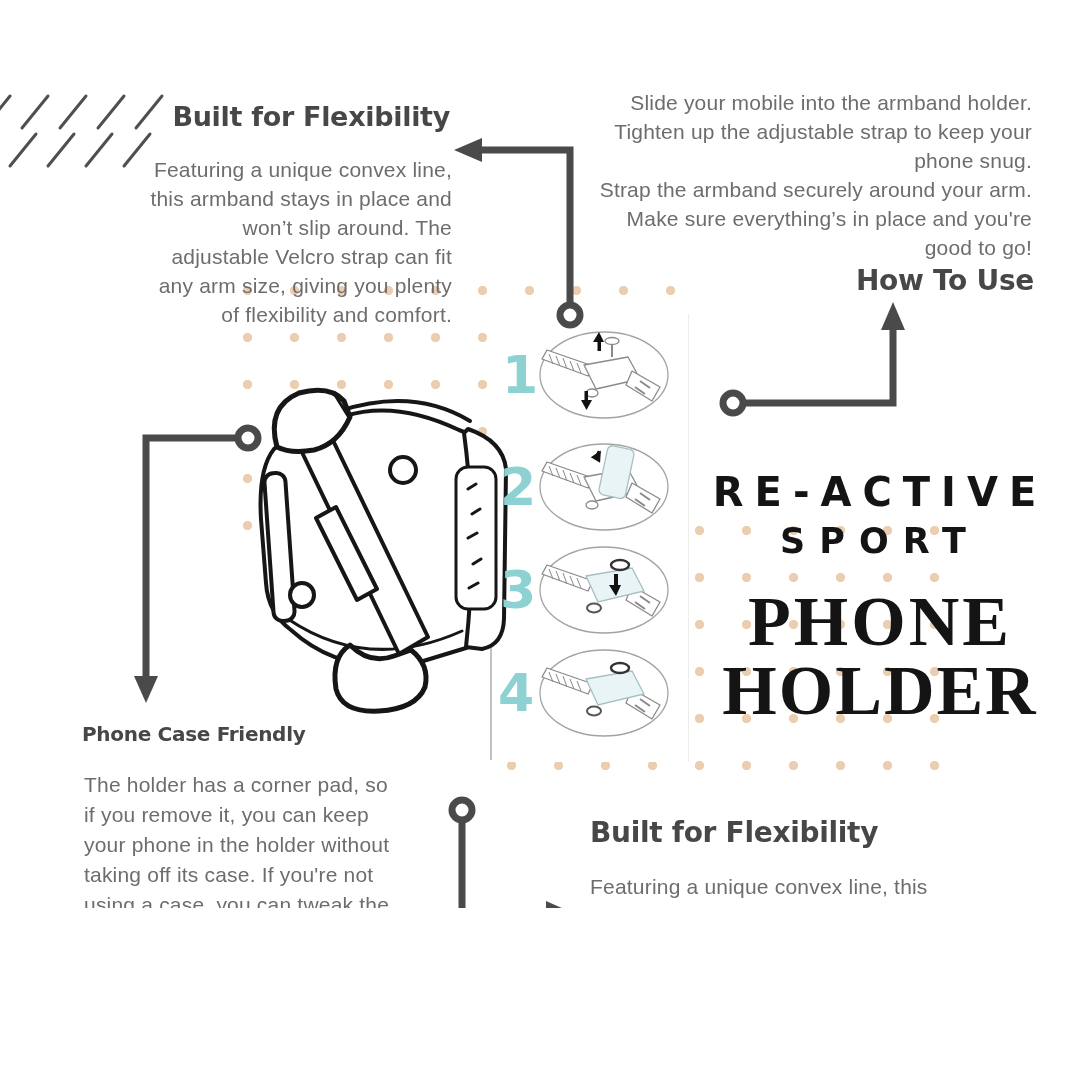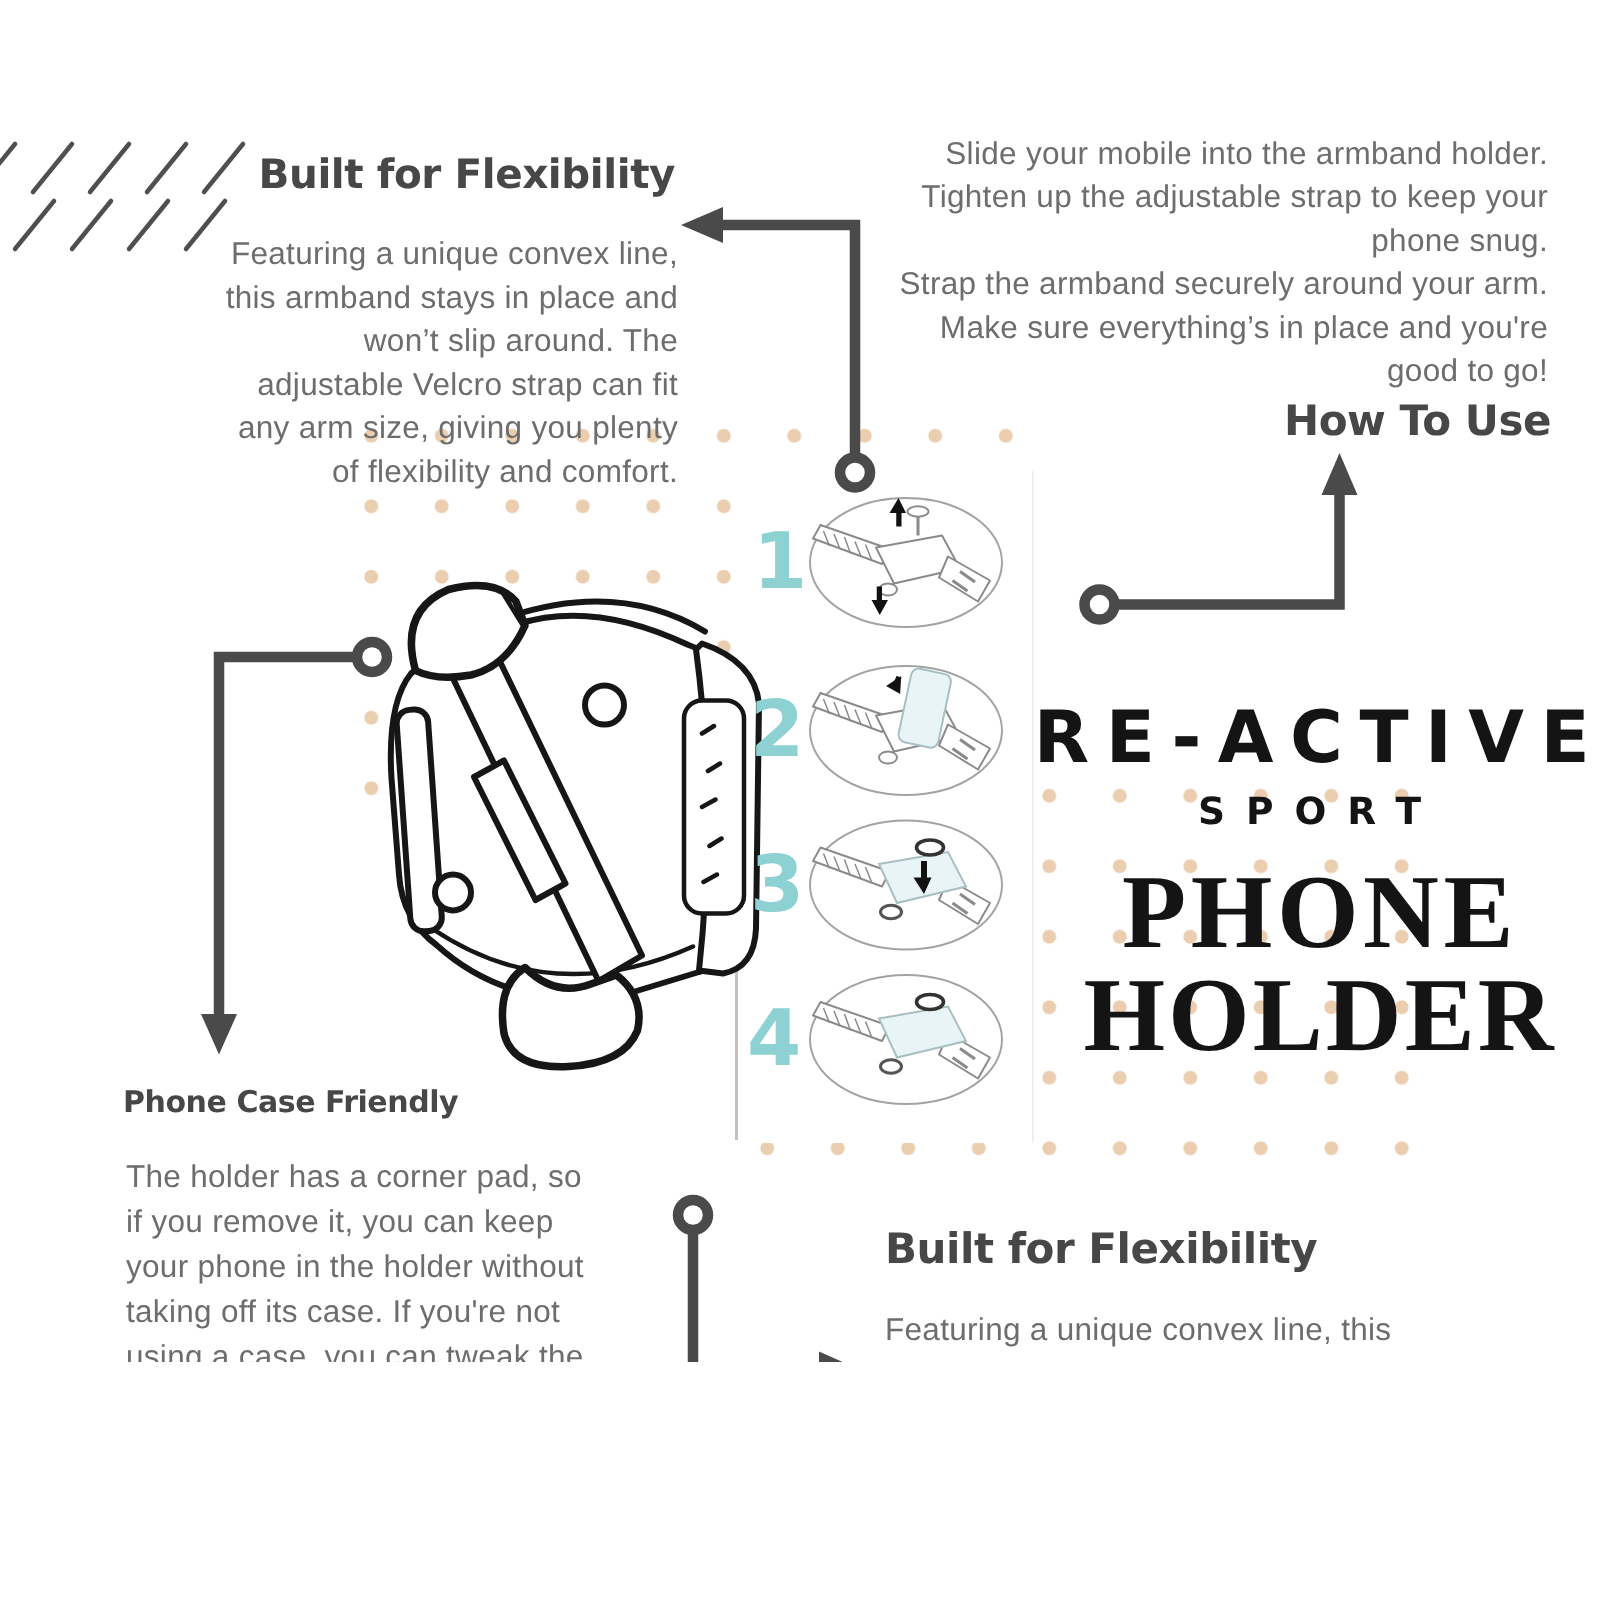--- a/index.html
+++ b/index.html
@@ -12,26 +12,26 @@
   .ra  { text-align:right; }
   .pre { white-space:pre-line; }
   .dots { background-image:radial-gradient(circle,#ebcdb0 4.3px, rgba(0,0,0,0) 4.9px);
           background-size:47px 47px; z-index:1; }
   .z2 { z-index:2; } .z3 { z-index:3; } .z4 { z-index:4; }
   .panel { background:#ffffff; border-right:1px solid #ececec; }
   .scanline { background:#c2c2c2; width:2px; }
   .stepnum { font-family:"DejaVu Sans", sans-serif; font-weight:700; font-size:52px;
              line-height:52px; color:#8ed1d3; }
   .title-block { width:384px; text-align:center; color:#141414; }
-  .t-sans1 { font-family:"DejaVu Sans", sans-serif; font-weight:800; font-size:48px;
+  .t-sans1 { font-family:"DejaVu Sans", sans-serif; font-weight:800; font-size:40px;
              letter-spacing:11px; line-height:44px; }
-  .t-sans2 { font-family:"DejaVu Sans", sans-serif; font-weight:800; font-size:25px;
+  .t-sans2 { font-family:"DejaVu Sans", sans-serif; font-weight:800; font-size:35px;
              letter-spacing:14px; line-height:38px; margin-top:8px; }
   .t-serif1 { font-family:"Liberation Serif", serif; font-weight:700; font-size:70px;
-              letter-spacing:3px; line-height:66px; margin-top:16px; }
+              letter-spacing:3px; line-height:66px; margin-top:29px; }
   .t-serif2 { font-family:"Liberation Serif", serif; font-weight:700; font-size:70px;
               letter-spacing:2px; line-height:72px; }
   svg { display:block; }
 </style>
 </head>
 <body>
 
 <div class="page">
 
   <div class="abs dots" style="left:224px; top:267px; width:471px; height:283px;"></div>

